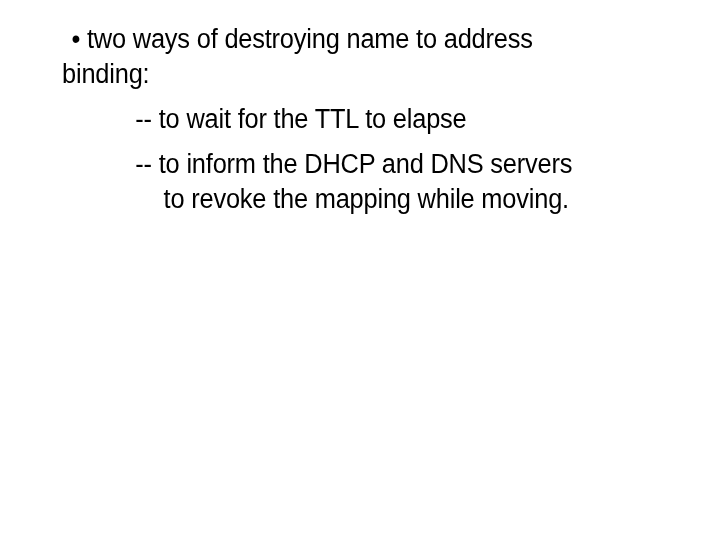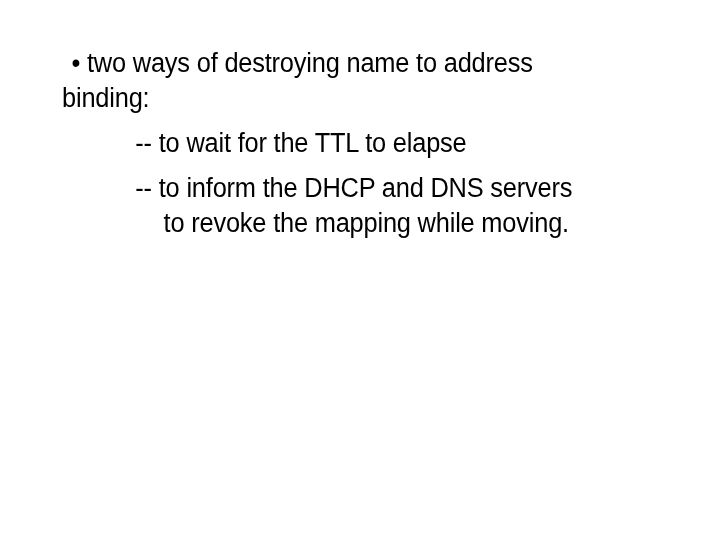--- a/index.html
+++ b/index.html
@@ -18,21 +18,21 @@
   #slide {
     position: relative;
     width: 720px;
     height: 540px;
     background: var(--slide-bg, #ffffff);
   }
 
   #content-block {
     position: absolute;
     left: 0;
-    top: 46px;
+    top: 22px;
     width: 720px;
   }
 
   .line {
     color: #000000;
     font-size: 27px;
     line-height: 35px;
     font-weight: 400;
     letter-spacing: -0.2px;
     white-space: pre;

